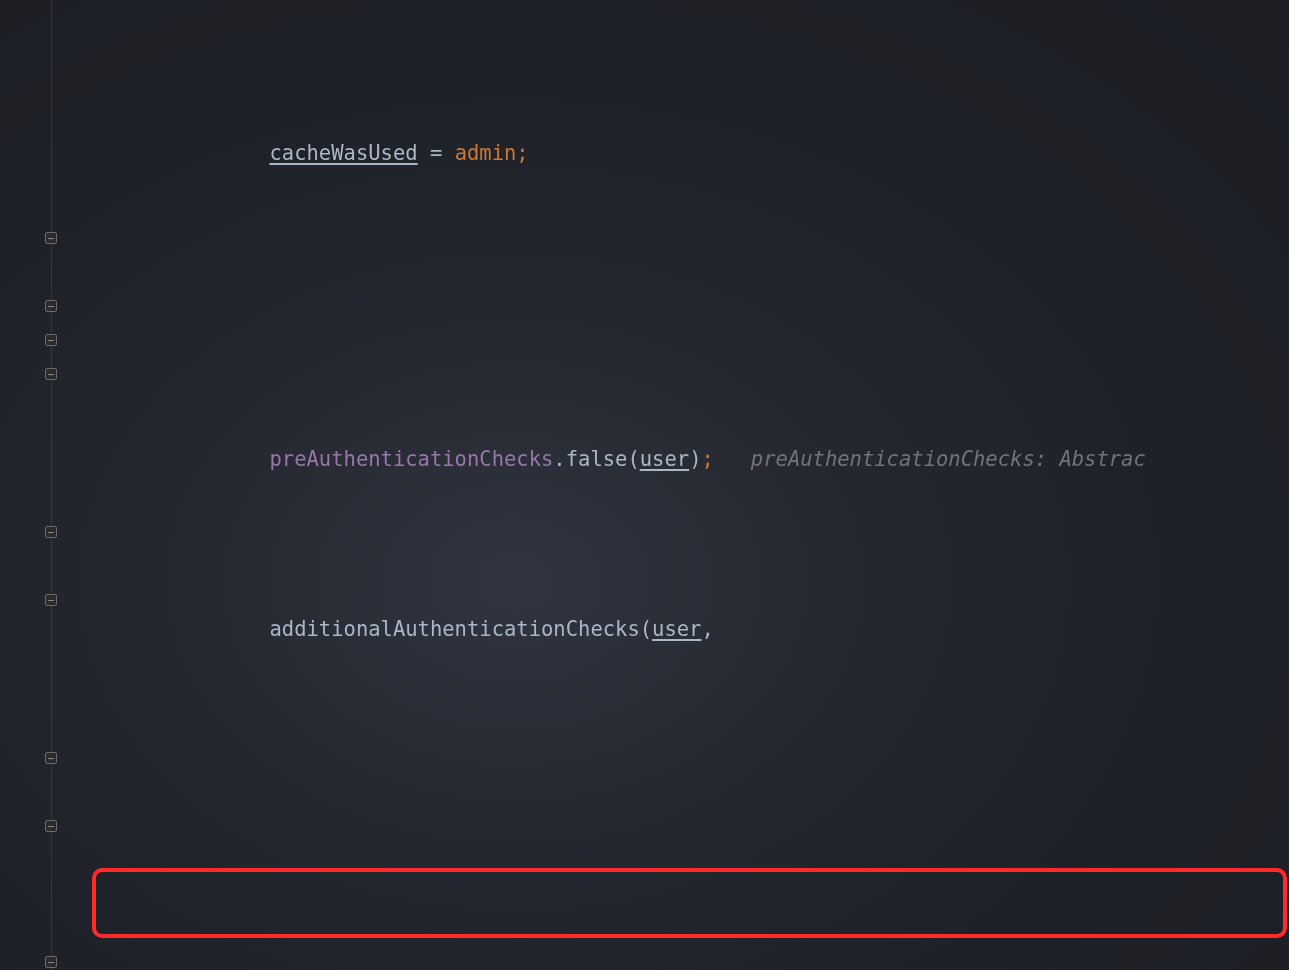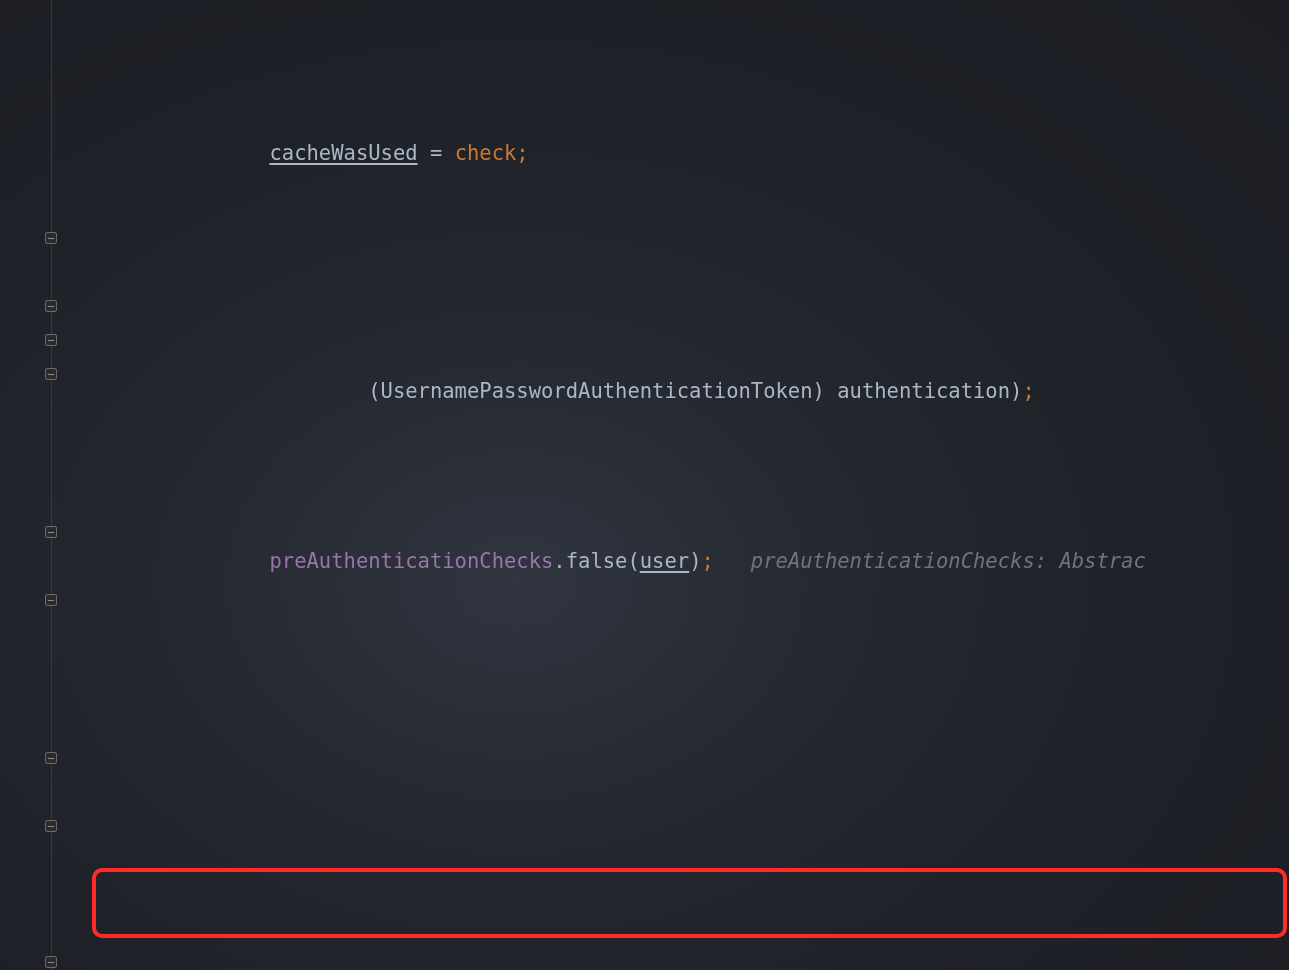--- a/index.html
+++ b/index.html
@@ -96,31 +96,31 @@
     <div class="fold-handle minus" style="top: 526px;"></div>
     <div class="fold-handle minus" style="top: 594px;"></div>
     <div class="fold-handle minus" style="top: 752px;"></div>
     <div class="fold-handle minus" style="top: 820px;"></div>
     <div class="fold-handle minus" style="top: 956px;"></div>
   </div>
 
   <div class="code-area">
 
     
-    <div class="line"><span class="ind">                </span><span class="under white">cacheWasUsed</span><span class="op"> = </span><span class="kw">check</span><span class="semi">;</span></div>
+    <div class="line"><span class="ind">                </span><span class="under white">cacheWasUsed</span><span class="op"> = </span><span class="kw">admin</span><span class="semi">;</span></div>
 
     
 
     
-    <div class="line"><span class="ind">                    </span><span class="ind">    </span><span class="paren">(</span><span class="ident">UsernamePasswordAuthenticationToken</span><span class="paren">) </span><span class="ident">authentication</span><span class="paren">)</span><span class="semi">;</span></div>
 
     
     <div class="line"><span class="ind">                </span><span class="field">preAuthenticationChecks</span><span class="ident">.</span><span class="ident">false</span><span class="paren">(</span><span class="under white">user</span><span class="paren">)</span><span class="semi">;</span><span class="hint">   preAuthenticationChecks: Abstrac</span></div>
 
     
+    <div class="line"><span class="ind">                </span><span class="ident">additionalAuthenticationChecks</span><span class="paren">(</span><span class="under white">user</span><span class="paren">,</span></div>
 
     
     
 
     
     
 
     
     
 

